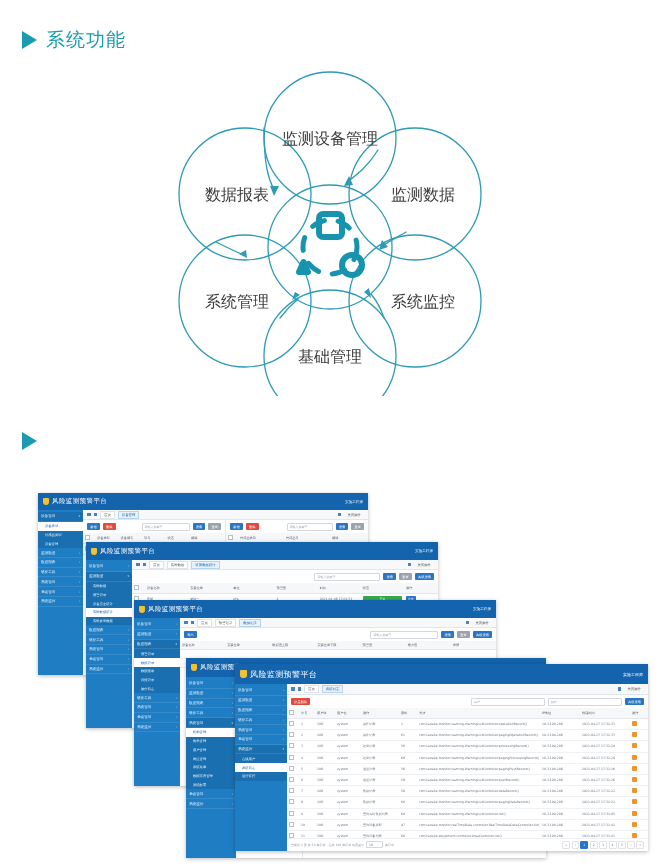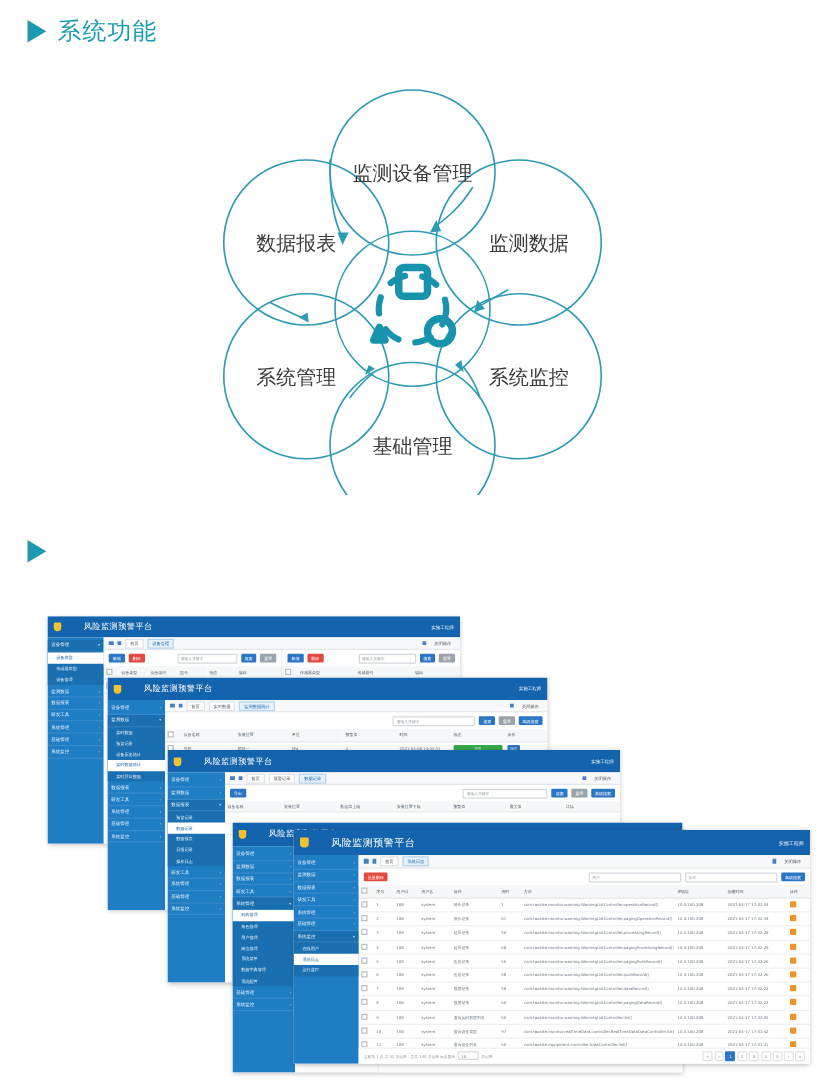--- a/index.html
+++ b/index.html
@@ -10,42 +10,42 @@
   }
 
   
   .sec-head{display:flex;align-items:center;gap:9px;position:absolute;left:22px;}
   .sec-tri{
     width:0;height:0;border-left:15px solid #1A9BB0;
     border-top:9px solid transparent;border-bottom:9px solid transparent;
   }
   .sec-title{font-size:19px;color:#1A9BB0;letter-spacing:1px;font-weight:400;}
 
-  #head1{top:12px;}
+  #head1{top:27px;}
   #head2{top:432px;}
 
   
   #flower{position:absolute;left:160px;top:66px;width:340px;height:330px;}
   #flower svg{display:block;}
   .petal-label{font-size:16px;fill:#3b3b3b;font-family:"DejaVu Sans","Liberation Sans",sans-serif;}
 
   
   #stack{position:absolute;left:0px;top:488px;width:672px;height:375px;}
 
   .win{
     position:absolute;background:#f4f5f7;
     box-shadow:0 1px 4px rgba(0,0,0,.28);
     overflow:hidden;display:flex;flex-direction:column;
     font-size:3px;
   }
   .win-top{
     background:#1463ad;color:#fff;display:flex;align-items:center;
     justify-content:space-between;padding:0 5px;flex:0 0 auto;
   }
-  .win-brand{display:flex;align-items:center;gap:18px;}
+  .win-brand{display:flex;align-items:center;gap:3px;}
   .shield{
     width:6px;height:7px;background:#f2c230;flex:0 0 auto;
     border-radius:1px 1px 3px 3px;
   }
   .win-title{font-size:6.5px;letter-spacing:.4px;white-space:nowrap;}
   .win-user{font-size:3.6px;opacity:.95;white-space:nowrap;}
 
   .win-body{display:flex;flex:1 1 auto;min-height:0;}
 
   .side{

